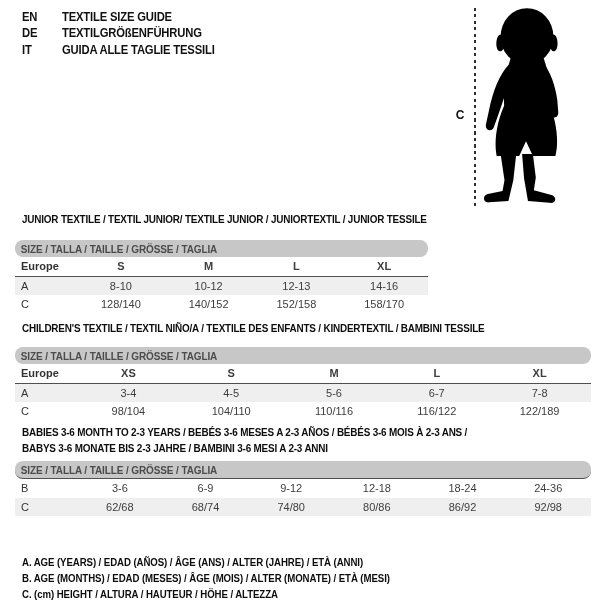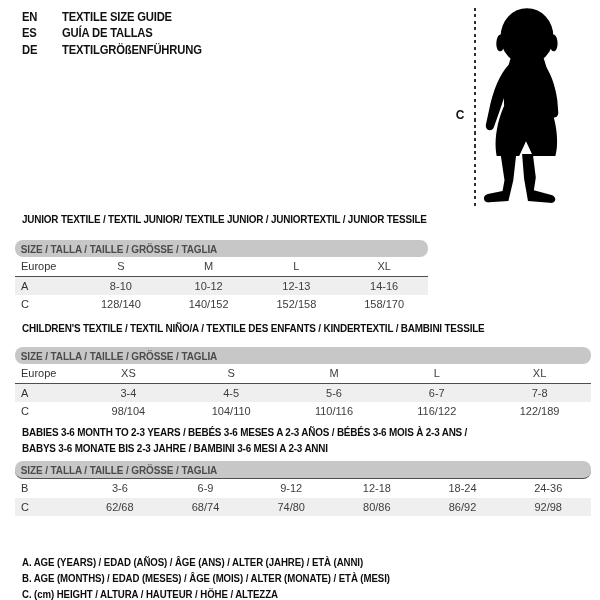--- a/index.html
+++ b/index.html
@@ -30,45 +30,45 @@
   .size-table{position:absolute;left:15px;}
   .tab1{top:240px;width:413px;}
   .tab2{top:347px;width:576px;}
   .tab3{top:461px;width:576px;}
   .size-bar{height:17px;background:#c7c7c7;display:flex;align-items:center;border-radius:8px;}
   .size-bar span{padding-left:6px;font-size:10.5px;font-weight:700;color:#4b4b4b;
     letter-spacing:-0.1px;transform:scaleX(.95);transform-origin:left center;white-space:nowrap;}
   .size-bar.dark-bottom{border-bottom:1px solid #4f4f4f;}
   .trow{display:flex;height:18.5px;align-items:center;background:#fff;}
   .trow.shaded{background:#efefef;}
-  .trow.dark-bottom{border-bottom:1px solid #4f4f4f;}
+  .trow.dark-bottom{border-bottom:1px solid #4f4f4f;font-weight:bold;}
   .row-label{width:62px;padding-left:6px;box-sizing:border-box;font-size:11px;color:#333;}
   .trow .cell{flex:1;text-align:center;font-size:11px;color:#3d3d3d;}
   
   .legend{position:absolute;left:22px;top:537px;margin-top:19px;}
   .legend-line{height:16.2px;font-size:10.5px;font-weight:700;letter-spacing:-0.1px;
     transform:scaleX(.92);transform-origin:left center;white-space:nowrap;color:#0d0d0d;}
 </style>
 </head>
 <body>
 
 <div class="canvas">
 
   <div class="lang-block">
     <div class="lang-row">
       <span class="lang-code">EN</span>
       <span class="lang-label">TEXTILE SIZE GUIDE</span>
     </div>
     <div class="lang-row">
-      <span class="lang-code">ES</span>
-      <span class="lang-label">GUÍA DE TALLAS</span>
+      <span class="lang-code">DE</span>
+      <span class="lang-label">TEXTILGRÖßENFÜHRUNG</span>
     </div>
     <div class="lang-row">
-      <span class="lang-code">DE</span>
-      <span class="lang-label">TEXTILGRÖßENFÜHRUNG</span>
+      <span class="lang-code">IT</span>
+      <span class="lang-label">GUIDA ALLE TAGLIE TESSILI</span>
     </div>
   </div>
 
   <div class="dash-line"></div>
   <div class="measure-c">C</div>
   <svg class="baby" viewBox="0 0 92 202" xmlns="http://www.w3.org/2000/svg" fill="#000000">
     <ellipse cx="46" cy="30" rx="27" ry="29"></ellipse>
     <path d="M19,28 C14,28 13,44 18,45 C20,45.5 22,44 22,40 L22,32 C22,29 21,28 19,28 Z"></path>
     <path d="M73,28 C78,28 79,44 74,45 C72,45.5 70,44 70,40 L70,32 C70,29 71,28 73,28 Z"></path>
     <path d="M30,50 C24,68 21,86 23,104 L24,120 L68,120 L69,100 C70,80 68,64 62,50 C53,60 39,60 30,50 Z"></path>

